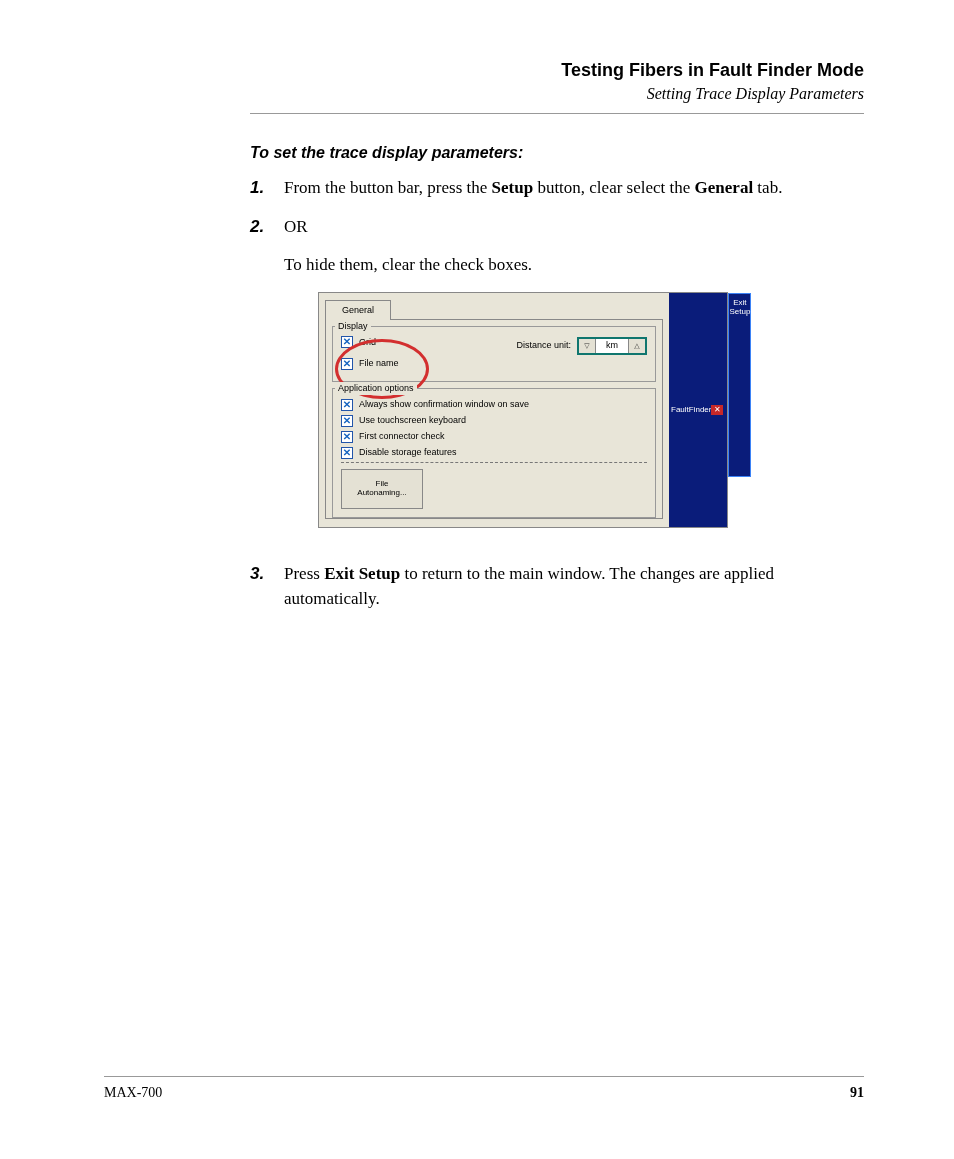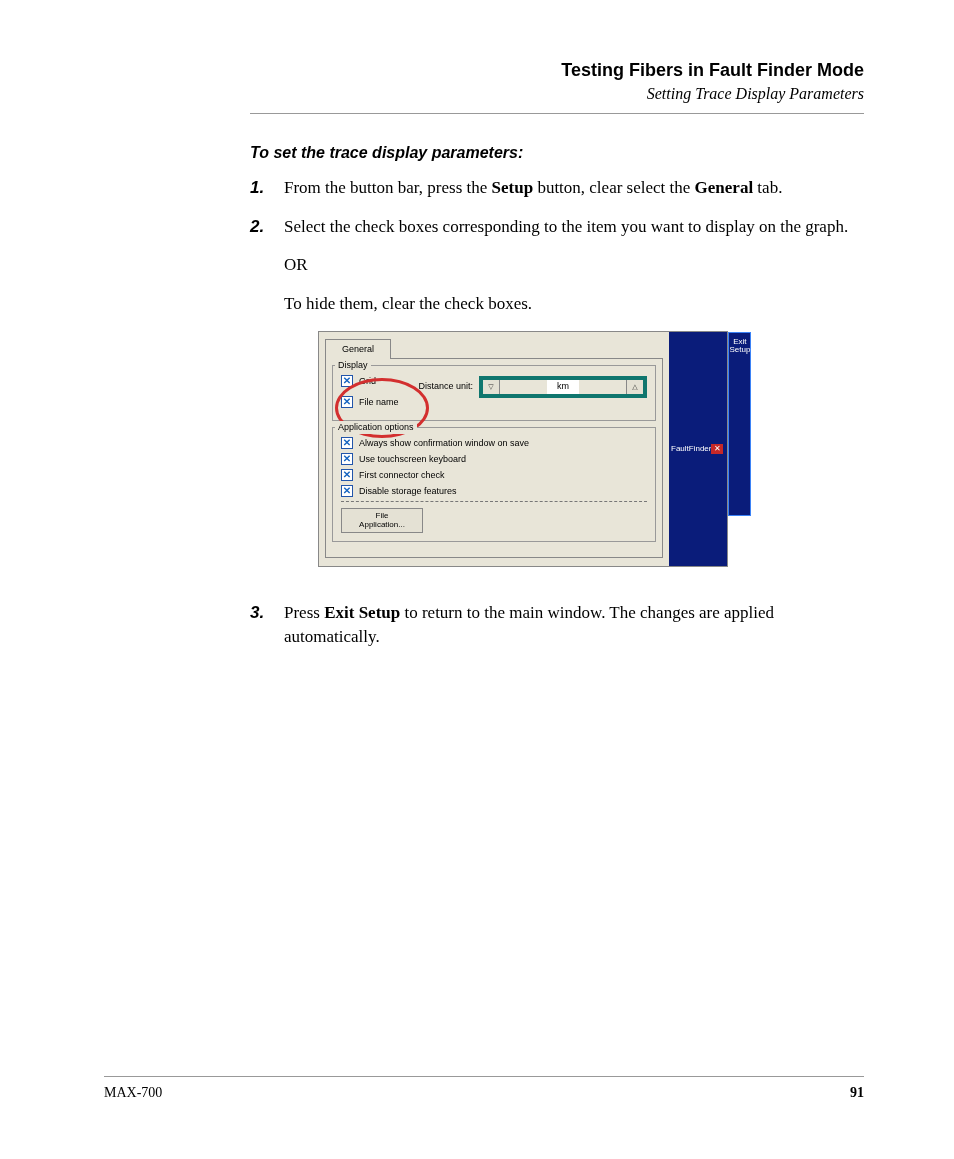--- a/index.html
+++ b/index.html
@@ -188,22 +188,21 @@
   .display-row {
     display: flex;
     align-items: flex-start;
     justify-content: space-between;
   }
   .display-left { display: flex; flex-direction: column; gap: 2px; }
   .distance-block { display: flex; align-items: center; gap: 6px; font-size: 9px; margin-top: 4px;}
   .spin {
     display: flex;
     align-items: flex-end;
-    border: 4px solid #0f766e;
-    gap: 47px;
+    border: 2px solid #0f766e;
   }
   .spin-btn {
     width: 16px; height: 14px;
     background: #e4e1d4;
     border-left: 1px solid #888;
     border-right: 1px solid #888;
     display: inline-flex;
     align-items: center;
     justify-content: center;
     font-size: 7px;
@@ -215,21 +214,21 @@
     width: 32px; height: 14px;
     background: #fff;
     display: inline-flex;
     align-items: center;
     justify-content: center;
     font-size: 9px;
   }
   .file-btn {
     margin-top: 6px;
     width: 80px;
-    padding: 3px 0;
+    padding: 10px 0;
     text-align: center;
     border: 1px solid #888;
     background: #e4e1d4;
     font-size: 8px;
     line-height: 1.1;
   }
   .red-ring {
     position: absolute;
     border: 3px solid #d32f2f;
     border-radius: 50% / 50%;
@@ -278,21 +277,20 @@
         <div class="step-text">
           <p>
             <span>From the button bar, press the </span><span class="bold">Setup</span><span> button, clear select the </span><span class="bold">General</span><span> tab.</span>
           </p>
         </div>
       </li>
 
       <li class="step">
         <div class="step-num">2.</div>
         <div class="step-text">
-          <p>Select the check boxes corresponding to the item you want to display on the graph.</p>
           <p>OR</p>
           <p>To hide them, clear the check boxes.</p>
 
           <div class="screenshot">
             <div class="ss-main">
               <span class="tab">General</span>
               <div class="panel">
 
                 <div class="fieldset" style="position:relative;">
                   <span class="legend">Display</span>
@@ -332,21 +330,21 @@
                   <div class="chk-row">
                     <span class="chk">✕</span>
                     <span>First connector check</span>
                   </div>
                   <div class="chk-row dotted">
                     <span class="chk">✕</span>
                     <span>Disable storage features</span>
                   </div>
                   <div class="file-btn">
                     <div>File</div>
-                    <div>Application...</div>
+                    <div>Autonaming...</div>
                   </div>
                 </div>
 
               </div>
             </div>
             <div class="ss-side">
               <div class="ss-side-top">
                 <span>FaultFinder</span>
                 <span class="ss-close">✕</span>
               </div>

